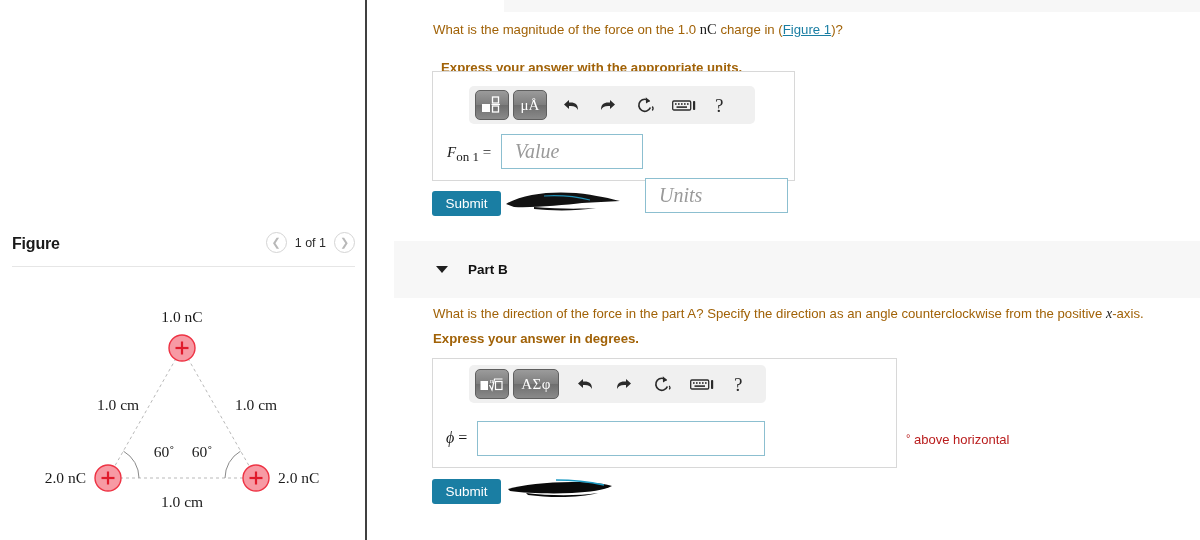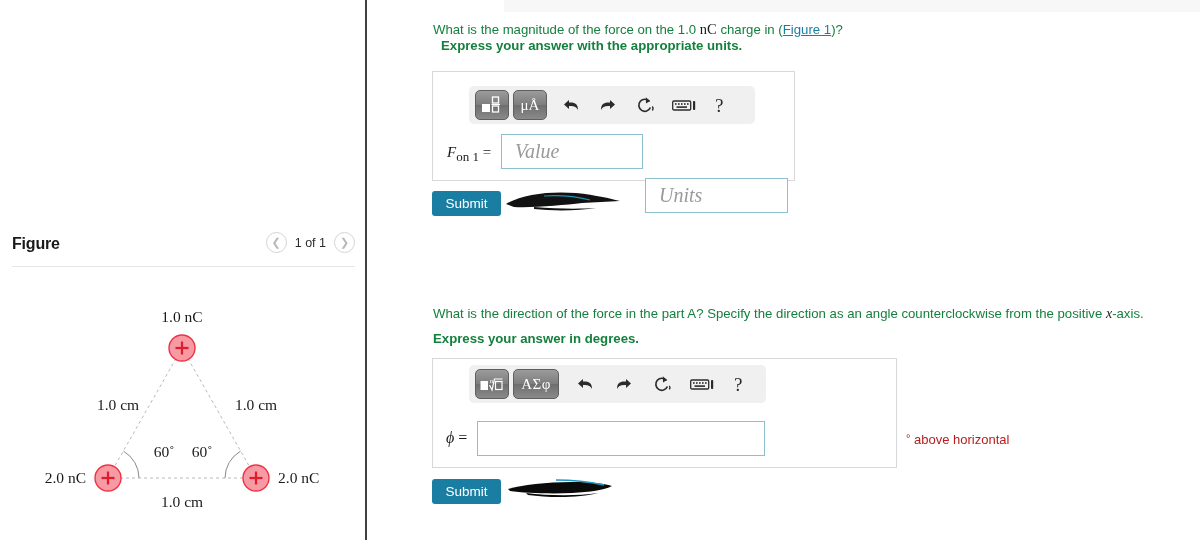--- a/index.html
+++ b/index.html
@@ -95,21 +95,21 @@
   .top-strip {
     position: absolute;
     left: 135px; top: 0;
     width: 696px;
     height: 12px;
     background: #f7f7f7;
   }
   .q-text {
     position: absolute;
     font-size: 13.2px;
-    color: #15803d;
+    color: #a16207;
     white-space: nowrap;
   }
   .q-bold {
     font-weight: bold;
   }
   .mathsym {
     font-family: "Liberation Serif", serif;
     font-style: italic;
     font-size: 14px;
   }
@@ -312,21 +312,21 @@
   </div>
 
   <div class="content-pane">
 
     <div class="top-strip"></div>
 
     <div style="position:absolute;left:64px;top:21px;">
       <span class="q-text" style="position:static;">What is the magnitude of the force on the 1.0 </span><span class="unit-up">nC</span><span class="q-text" style="position:static;"> charge in (</span><span class="q-text link" style="position:static;">Figure 1</span><span class="q-text" style="position:static;">)?</span>
     </div>
 
-    <div class="q-text q-bold" style="left:64px;top:38px;padding-left:8px;">Express your answer with the appropriate units.</div>
+    <div class="q-text q-bold" style="left:64px;top:60px;padding-left:8px;">Express your answer with the appropriate units.</div>
 
     <div class="answer-box" style="left:63px;top:71px;width:363px;height:110px;">
 
       <div class="toolbar" style="left:36px;top:14px;width:286px;height:38px;padding:0 4px;">
         <div class="tb-btn">
           <svg width="22" height="18" viewBox="0 0 22 18">
             <rect x="1" y="8" width="8" height="8" fill="#ffffff"></rect>
             <rect x="11.5" y="1" width="6" height="6" fill="none" stroke="#ffffff" stroke-width="1.3"></rect>
             <rect x="11.5" y="10" width="6" height="6" fill="none" stroke="#ffffff" stroke-width="1.3"></rect>
             <line x1="10.5" y1="8.5" x2="19" y2="8.5" stroke="#ffffff" stroke-width="1.2"></line>
@@ -374,20 +374,24 @@
     </div>
 
     <button class="submit-btn" style="left:63px;top:191px;">Submit</button>
 
     <svg class="redaction" style="left:135px;top:188px;" width="120" height="26">
       <path d="M2 16 C18 6, 46 3, 72 5 C92 7, 108 11, 116 13 C104 14, 90 14, 78 15 C60 17, 30 20, 10 19 Z" fill="#121212"></path>
       <path d="M30 19 C54 21, 76 21, 92 20 C74 23, 48 23, 30 21 Z" fill="#121212"></path>
       <path d="M40 8 C56 7, 74 9, 86 12" fill="none" stroke="#2090b5" stroke-width="1.2"></path>
     </svg>
 
+    <div class="part-band" style="left:25px;top:241px;width:806px;height:57px;">
+      <div class="caret"></div>
+      <div class="part-label">Part B</div>
+    </div>
 
     <div style="position:absolute;left:64px;top:306px;">
       <span class="q-text" style="position:static;">What is the direction of the force in the part A? Specify the direction as an angle counterclockwise from the positive </span><span class="mathsym">x</span><span class="q-text" style="position:static;">-axis.</span>
     </div>
 
     <div class="q-text q-bold" style="left:64px;top:331px;">Express your answer in degrees.</div>
 
     <div class="answer-box" style="left:63px;top:358px;width:465px;height:110px;">
 
       <div class="toolbar" style="left:36px;top:6px;width:297px;height:38px;padding:12px 4px;">

